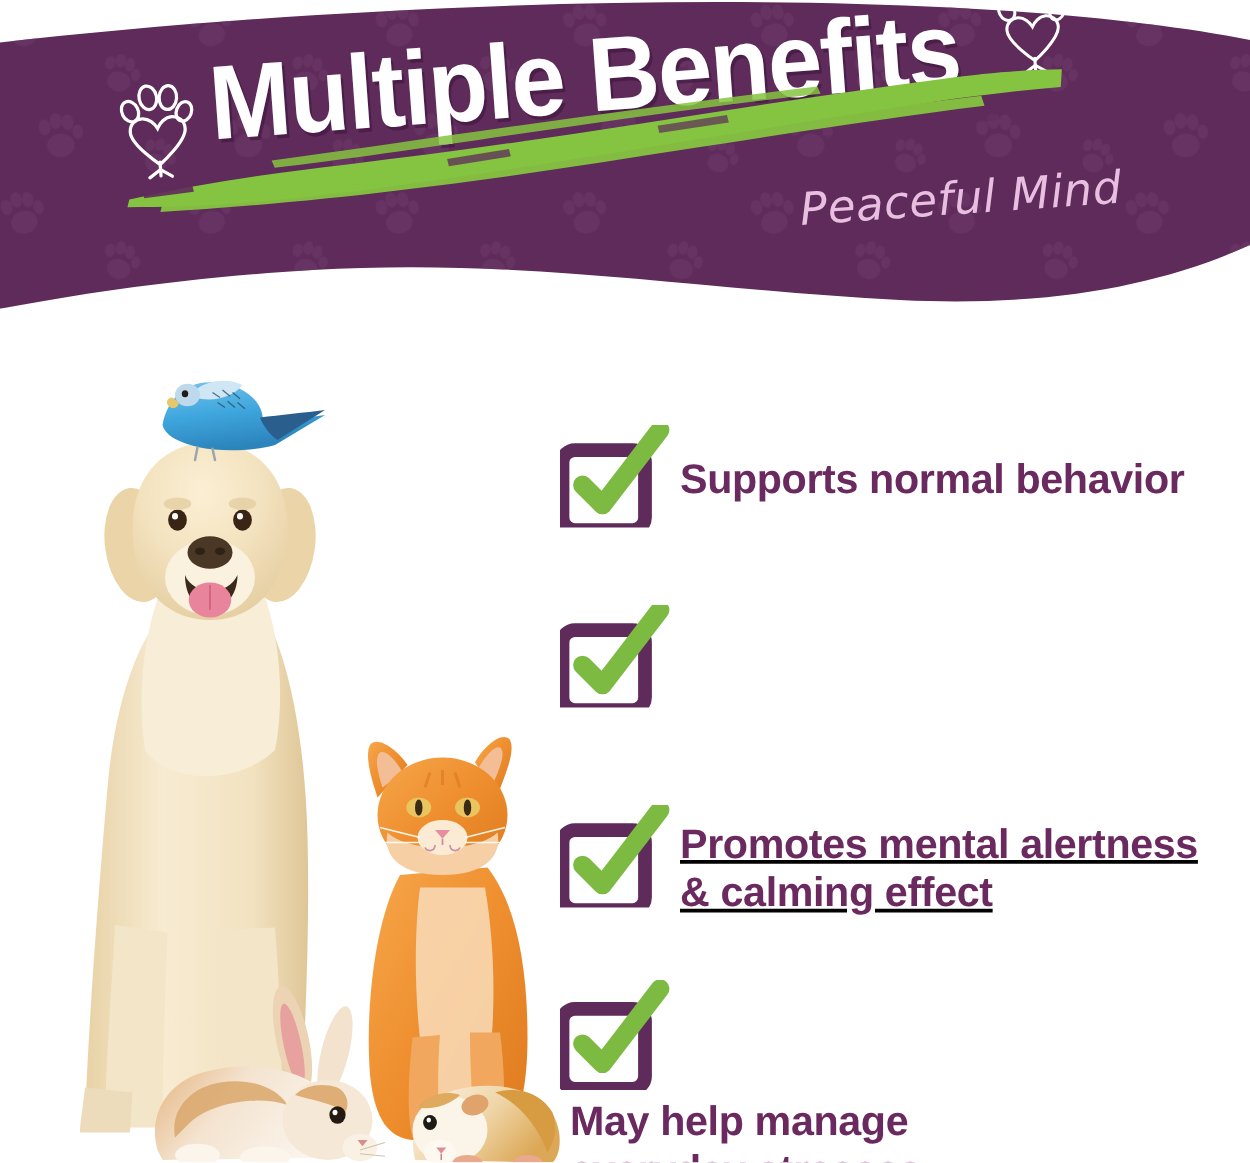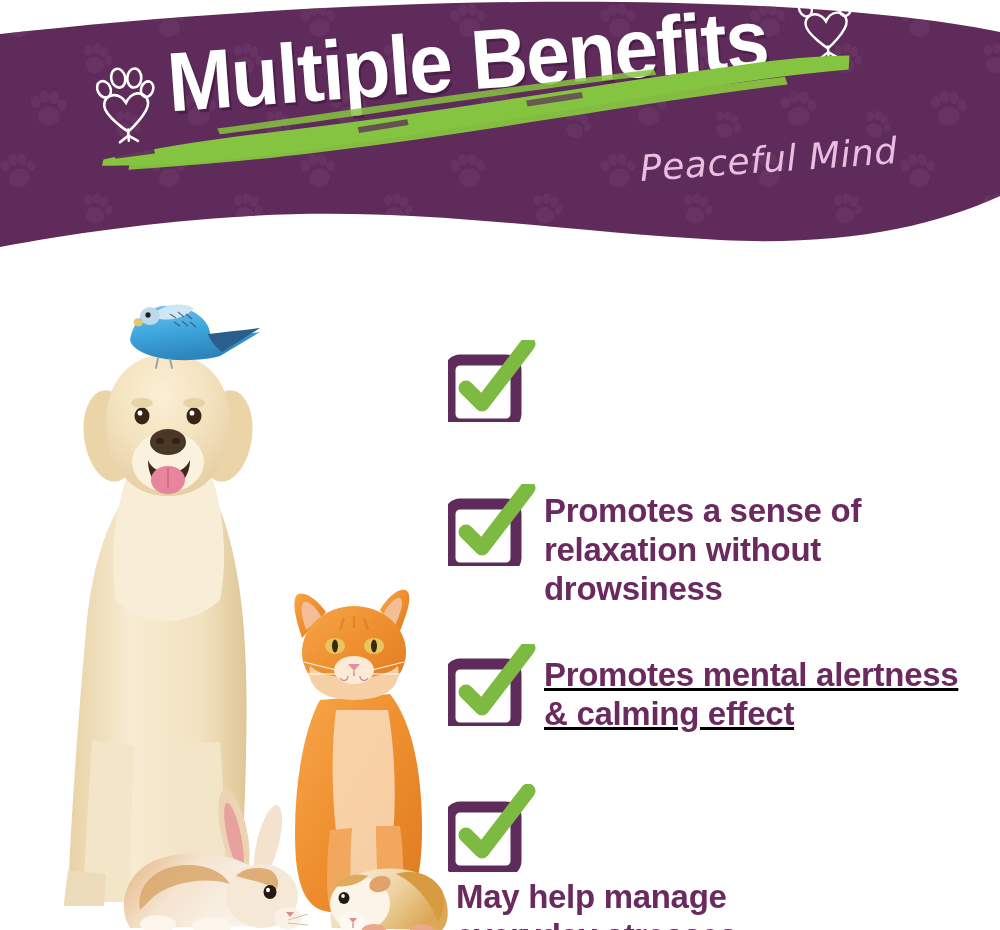--- a/index.html
+++ b/index.html
@@ -480,31 +480,29 @@
   </svg>
 
   <div class="benefits">
 
     <div class="benefit-item i0">
       <svg class="check-icon" viewBox="0 0 88 82">
         <path d="M12,20 h46 a10,10 0 0 1 10,10 v44 a10,10 0 0 1 -10,10
                  h-46 a10,10 0 0 1 -10,-10 v-44 a10,10 0 0 1 10,-10 z" fill="none" stroke="#5E2B5B" stroke-width="11"></path>
         <path d="M18,48 L34,64 L80,4" fill="none" stroke="#7DBA42" stroke-width="15" stroke-linecap="round" stroke-linejoin="round"></path>
       </svg>
+      <div class="benefit-text">Supports normal behavior</div>
     </div>
 
     <div class="benefit-item i1">
       <svg class="check-icon" viewBox="0 0 88 82">
         <path d="M12,20 h46 a10,10 0 0 1 10,10 v44 a10,10 0 0 1 -10,10
                  h-46 a10,10 0 0 1 -10,-10 v-44 a10,10 0 0 1 10,-10 z" fill="none" stroke="#5E2B5B" stroke-width="11"></path>
         <path d="M18,48 L34,64 L80,4" fill="none" stroke="#7DBA42" stroke-width="15" stroke-linecap="round" stroke-linejoin="round"></path>
       </svg>
-      <div class="benefit-text">Promotes a sense of
-relaxation without
-drowsiness</div>
     </div>
 
     <div class="benefit-item i2">
       <svg class="check-icon" viewBox="0 0 88 82">
         <path d="M12,20 h46 a10,10 0 0 1 10,10 v44 a10,10 0 0 1 -10,10
                  h-46 a10,10 0 0 1 -10,-10 v-44 a10,10 0 0 1 10,-10 z" fill="none" stroke="#5E2B5B" stroke-width="11"></path>
         <path d="M18,48 L34,64 L80,4" fill="none" stroke="#7DBA42" stroke-width="15" stroke-linecap="round" stroke-linejoin="round"></path>
       </svg>
       <div class="benefit-text">Promotes mental alertness
 &amp; calming effect</div>

